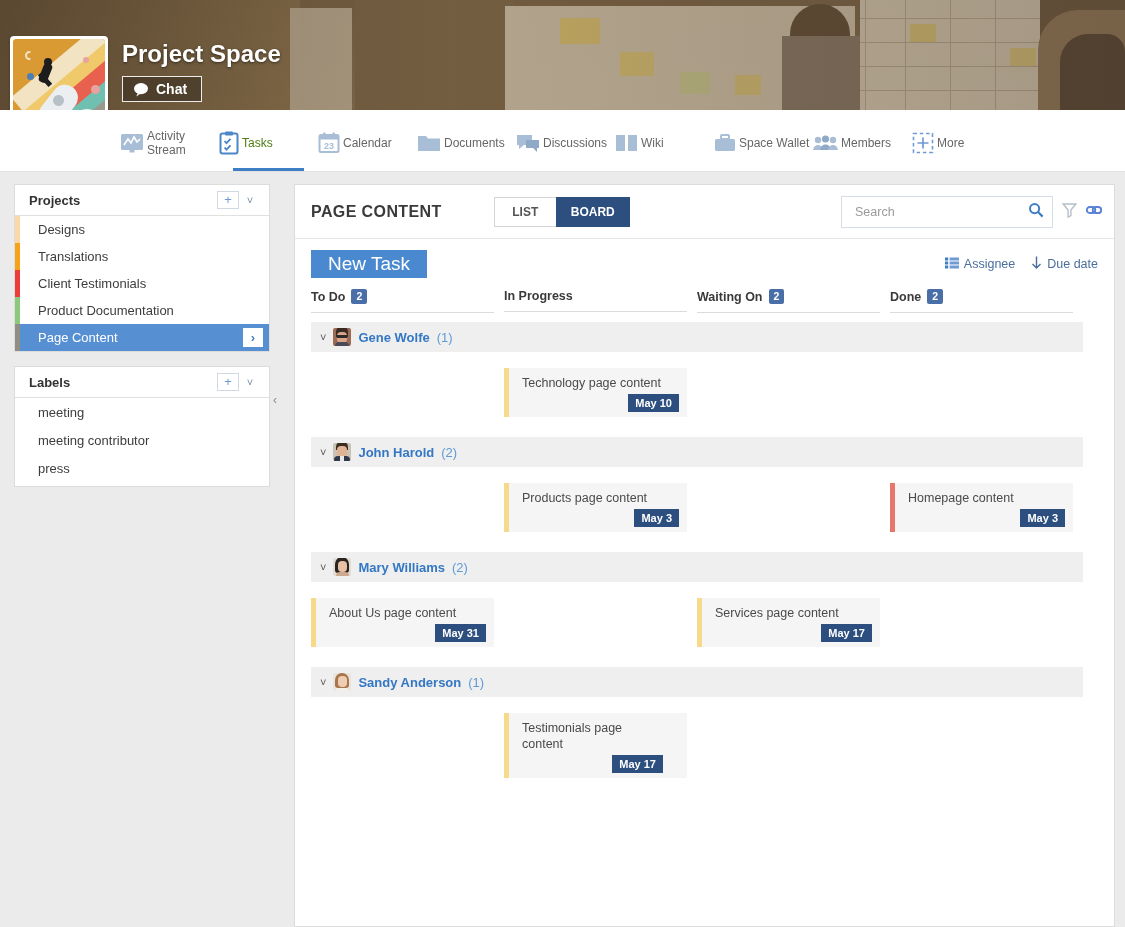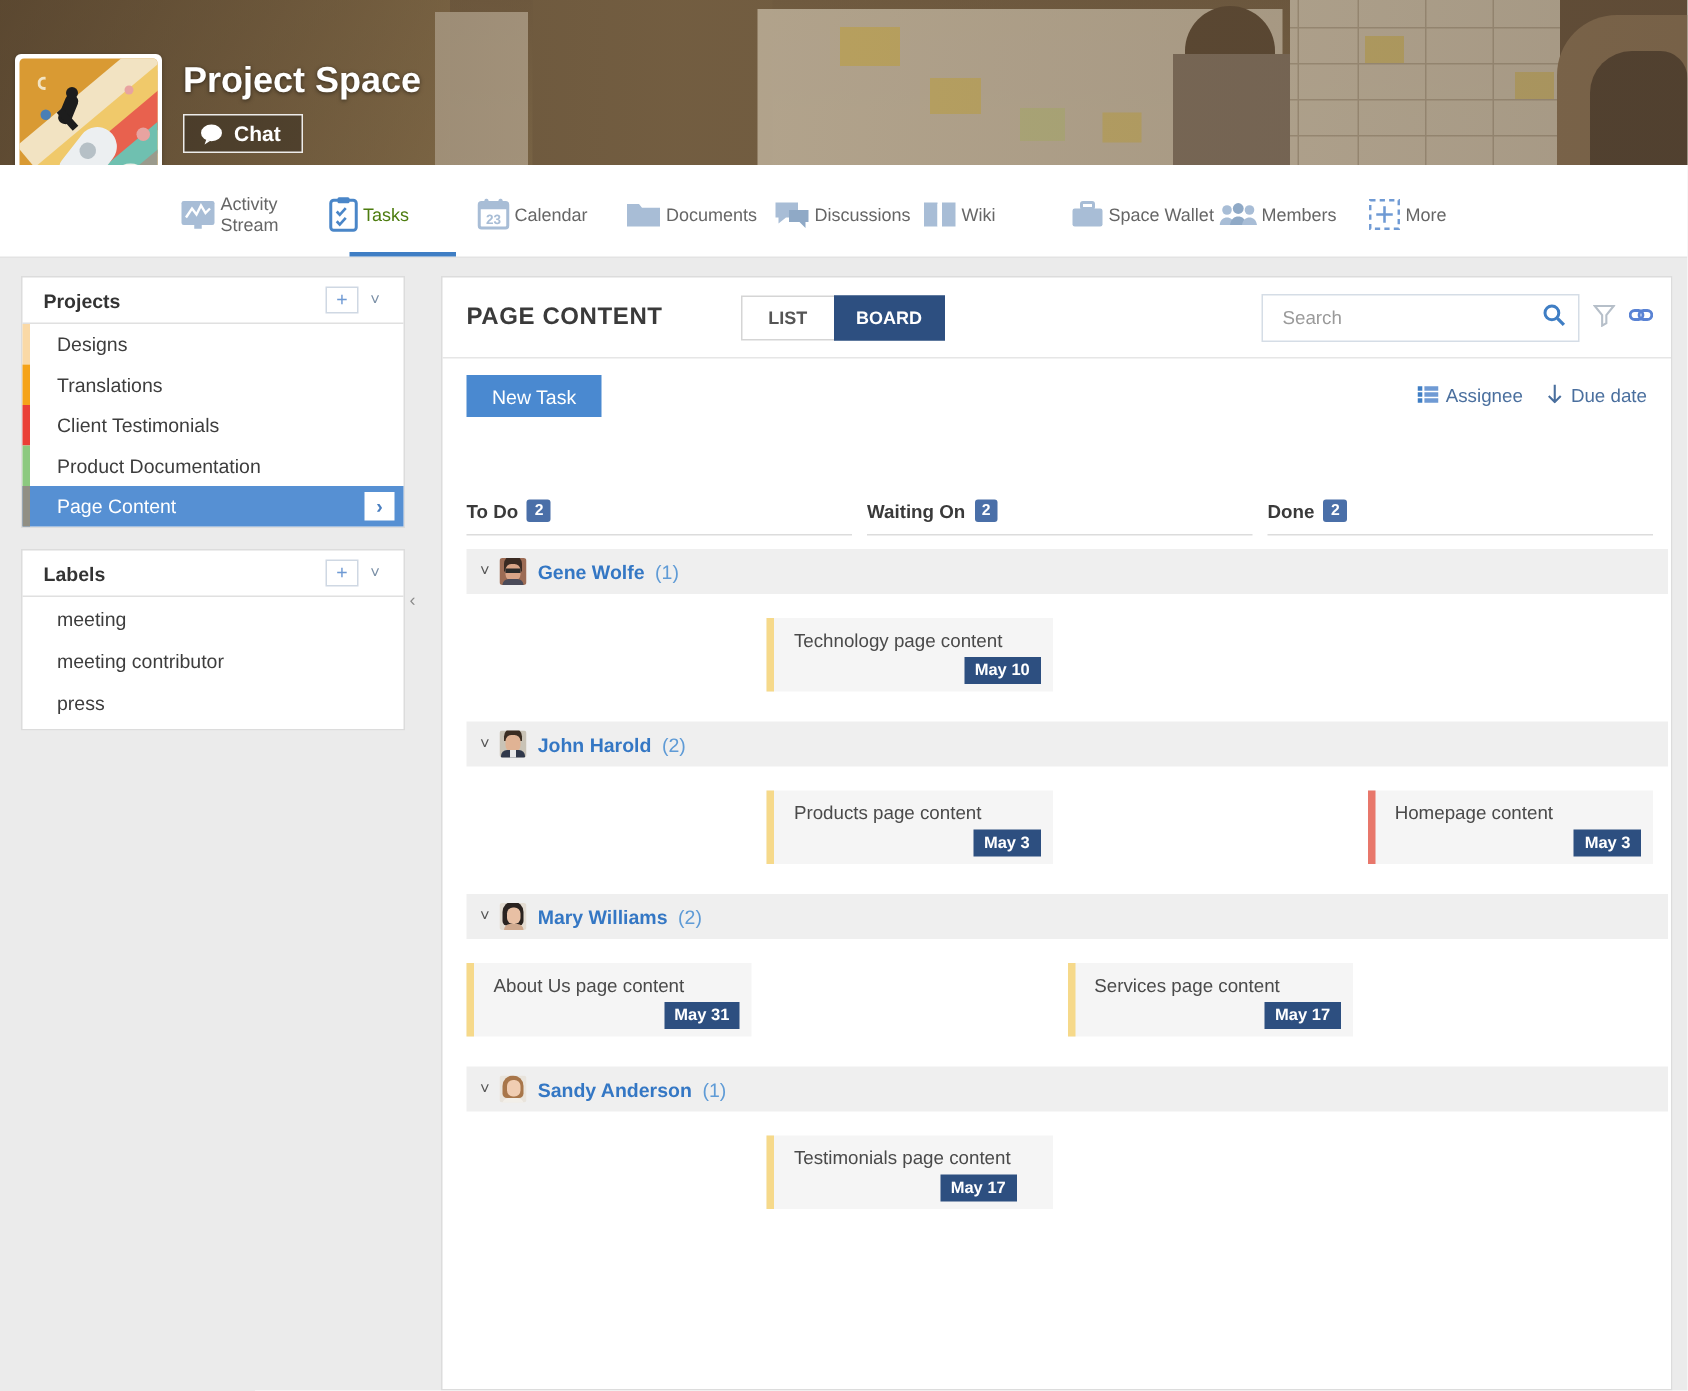--- a/index.html
+++ b/index.html
@@ -132,26 +132,26 @@
   }
   .search-box input {
     border:none; outline:none; flex:1; font-size:12.5px; color:#333;
     font-family:"Liberation Sans", sans-serif; background:transparent;
   }
   .search-box input::placeholder { color:#9a9a9a; }
 
   .toolbar { height:50px; display:flex; align-items:center; padding:0 16px; }
   .new-task {
     height:28px; padding:0 17px; background:#4a89d0; color:#fff;
-    font-size:13px; display:flex; align-items:center; cursor:pointer;
+    font-size:19px; display:flex; align-items:center; cursor:pointer;
   }
   .sorts { margin-left:auto; display:flex; align-items:center; gap:16px; color:#4a6f9e; font-size:12.5px; }
   .sort { display:flex; align-items:center; gap:5px; cursor:pointer; }
 
-  .board { padding:0 2px 10px 16px;margin-top:44px; }
+  .board { padding:0 31px 10px 16px; }
   .cols { display:flex; }
   .col { flex:1; }
   .col-head {
     display:flex; align-items:center; gap:6px; padding-bottom:8px;
     font-size:12.5px; font-weight:bold; color:#3a3a3a;
   }
   .badge {
     background:#4a6fa8; color:#fff; font-size:10.5px; font-weight:bold;
     border-radius:2px; padding:1px 5px; line-height:13px;
   }
@@ -463,20 +463,26 @@
       <div class="cols">
         <div class="col">
           <div class="col-head">
             <span>To Do</span>
             <span class="badge">2</span>
           </div>
           <div class="col-rule"></div>
         </div>
         <div class="col">
           <div class="col-head">
+            <span>In Progress</span>
+          </div>
+          <div class="col-rule"></div>
+        </div>
+        <div class="col">
+          <div class="col-head">
             <span>Waiting On</span>
             <span class="badge">2</span>
           </div>
           <div class="col-rule"></div>
         </div>
         <div class="col">
           <div class="col-head">
             <span>Done</span>
             <span class="badge">2</span>
           </div>

